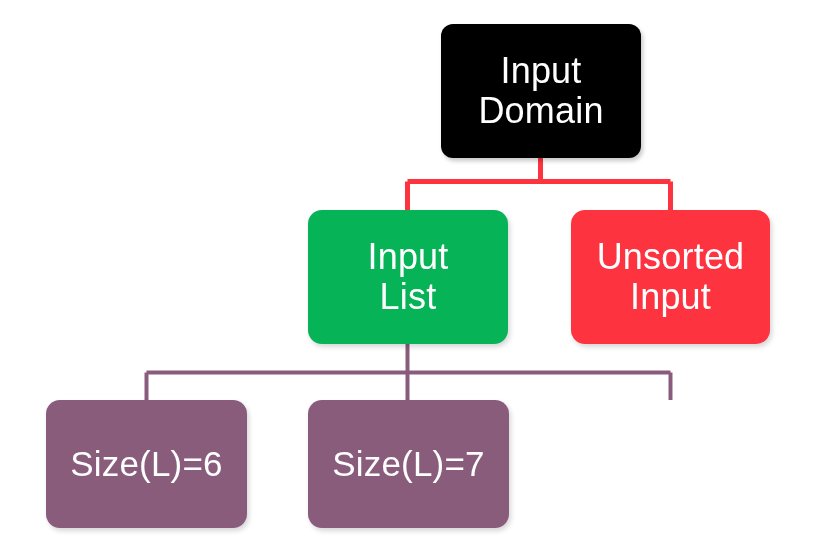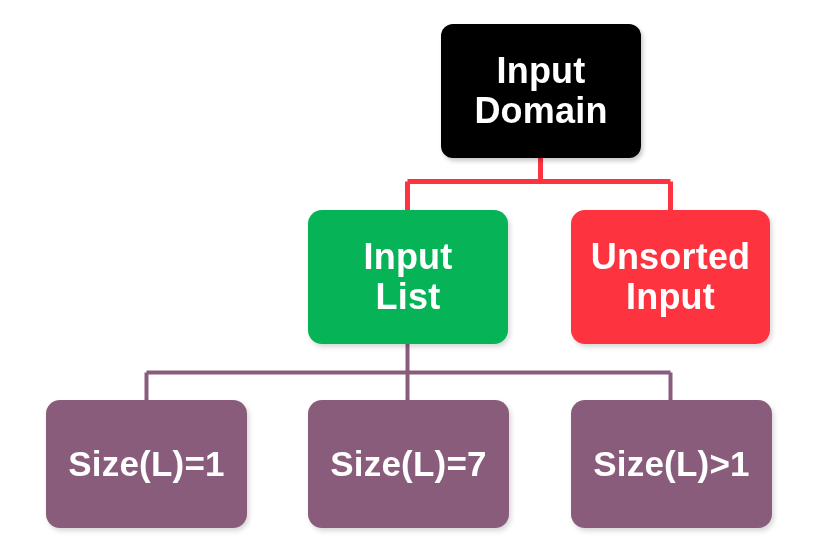--- a/index.html
+++ b/index.html
@@ -30,21 +30,21 @@
   .node {
     position: absolute;
     display: flex;
     align-items: center;
     justify-content: center;
     text-align: center;
     border-radius: 14px;
     color: #ffffff;
     font-size: 36px;
     line-height: 1.12;
-    font-weight: 700;
+    font-weight: 400;
     letter-spacing: 0.2px;
     box-sizing: border-box;
     white-space: pre-line;
     box-shadow: 2px 3px 5px rgba(0,0,0,0.16);
   }
   .node-root {
     left: 441px;
     top: 24px;
     width: 200px;
     height: 134px;
@@ -101,19 +101,18 @@
 
   <div class="node node-root">Input
 Domain</div>
 
   <div class="node node-sorted">Input
 List</div>
 
   <div class="node node-unsorted">Unsorted
 Input</div>
 
-  <div class="node node-leaf leaf-0">Size(L)=1</div>
+  <div class="node node-leaf leaf-0">Size(L)=6</div>
 
   <div class="node node-leaf leaf-1">Size(L)=7</div>
 
-  <div class="node node-leaf leaf-2">Size(L)&gt;1</div>
 
 </div>
 
 </body></html>

